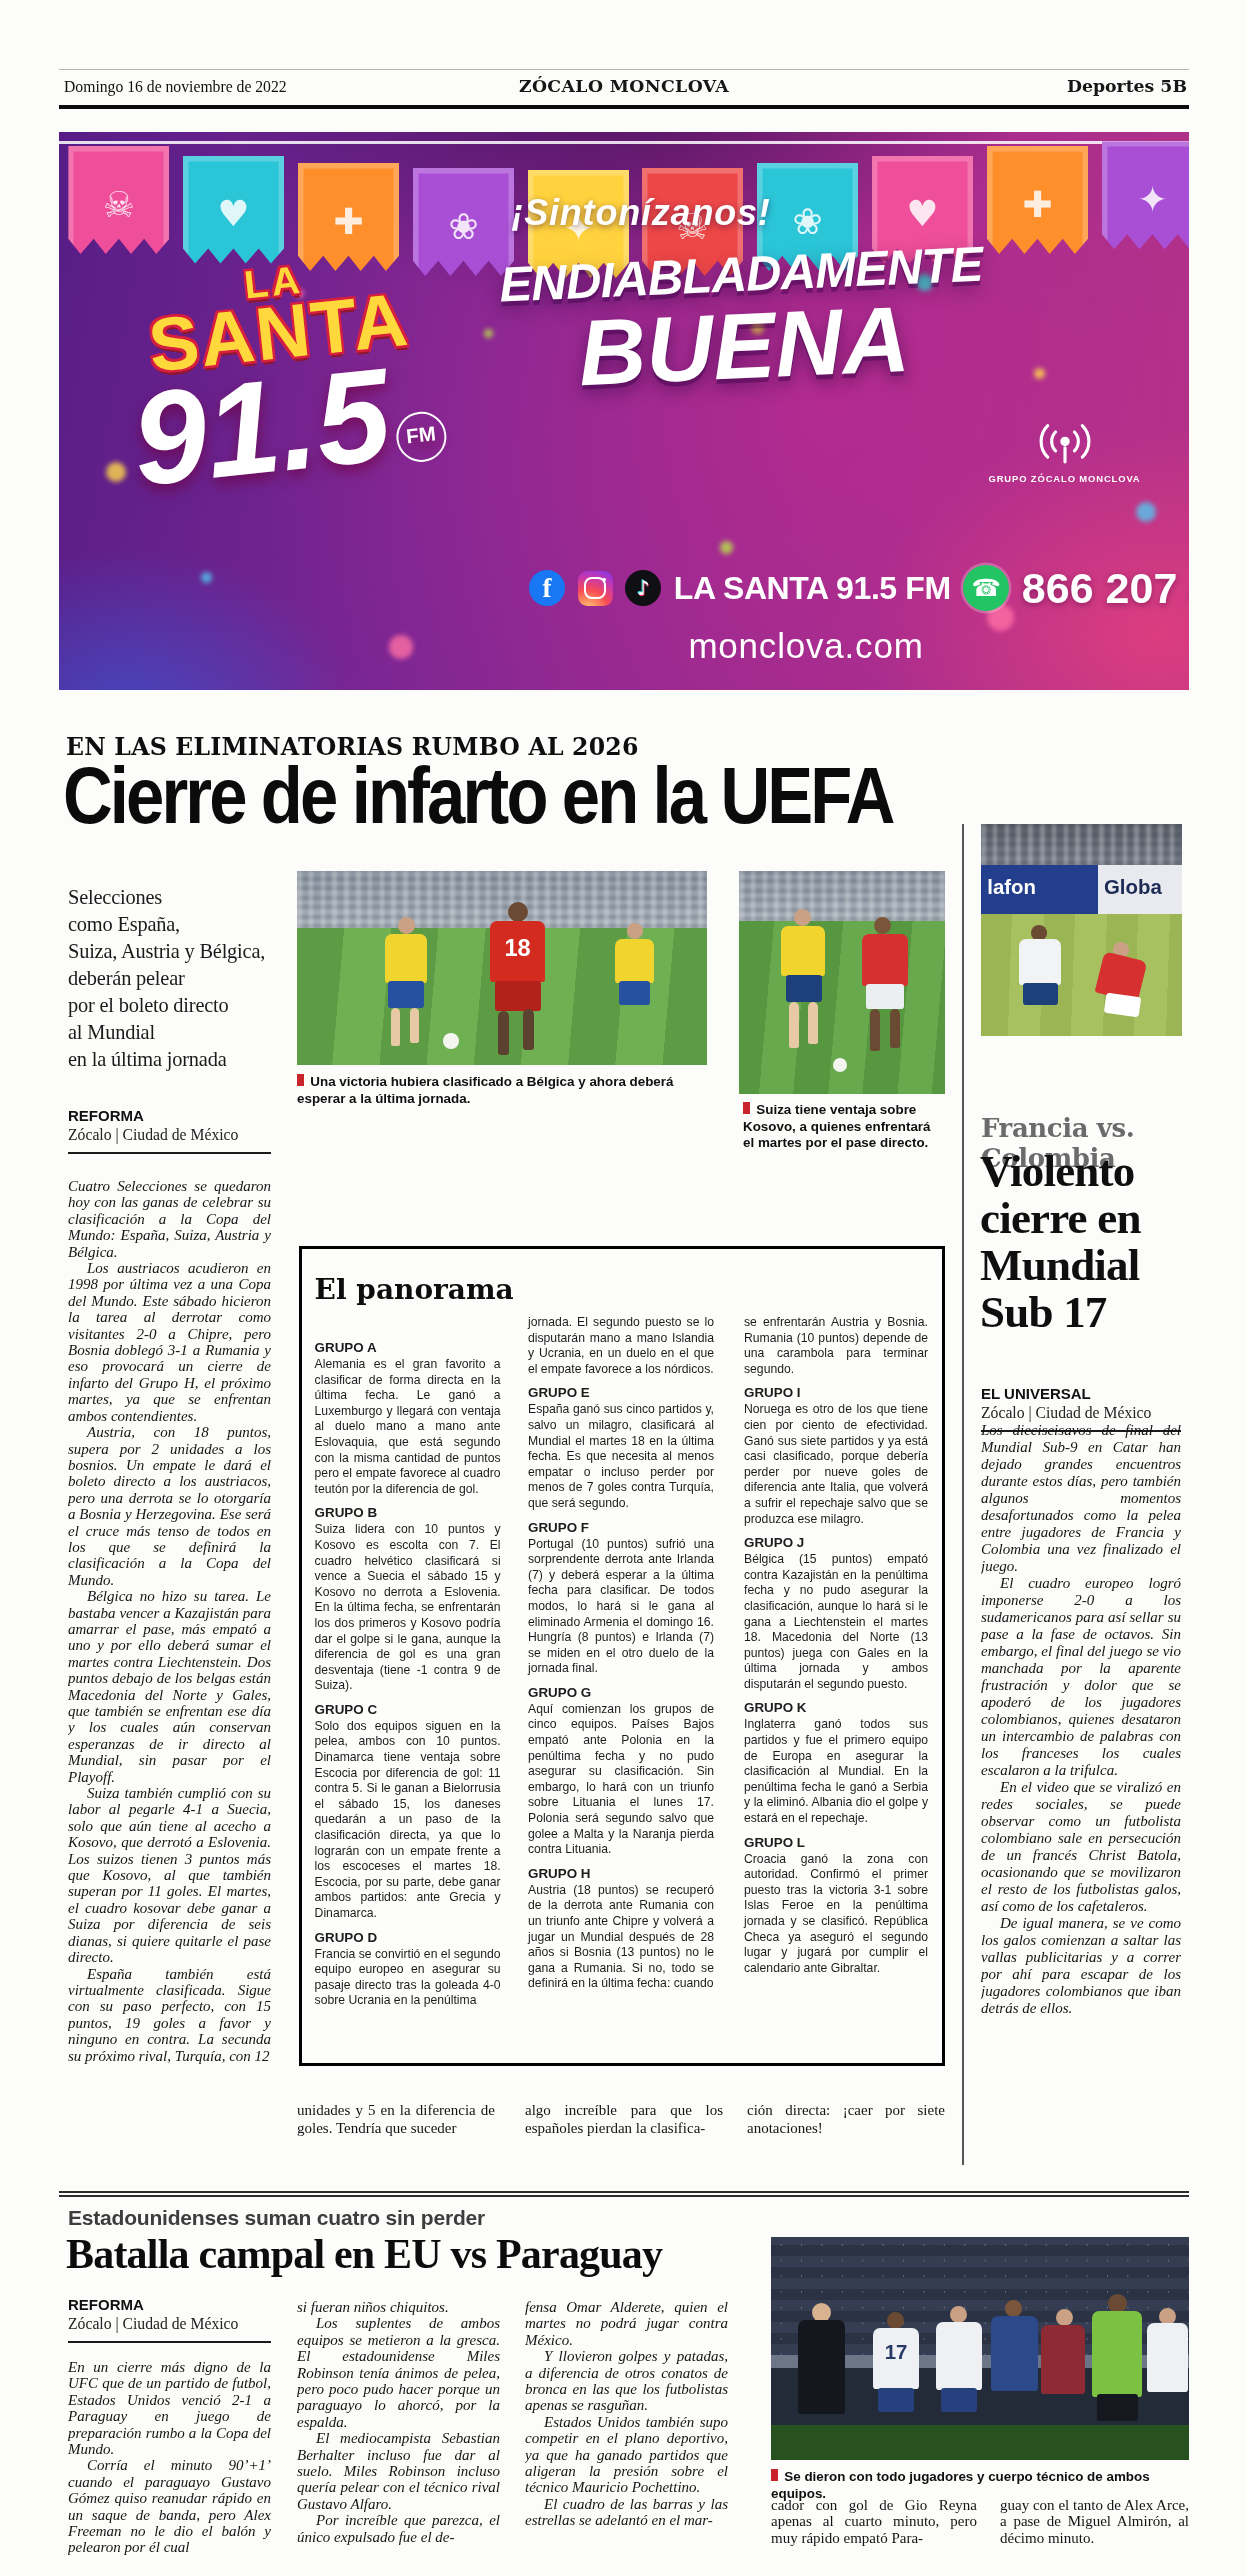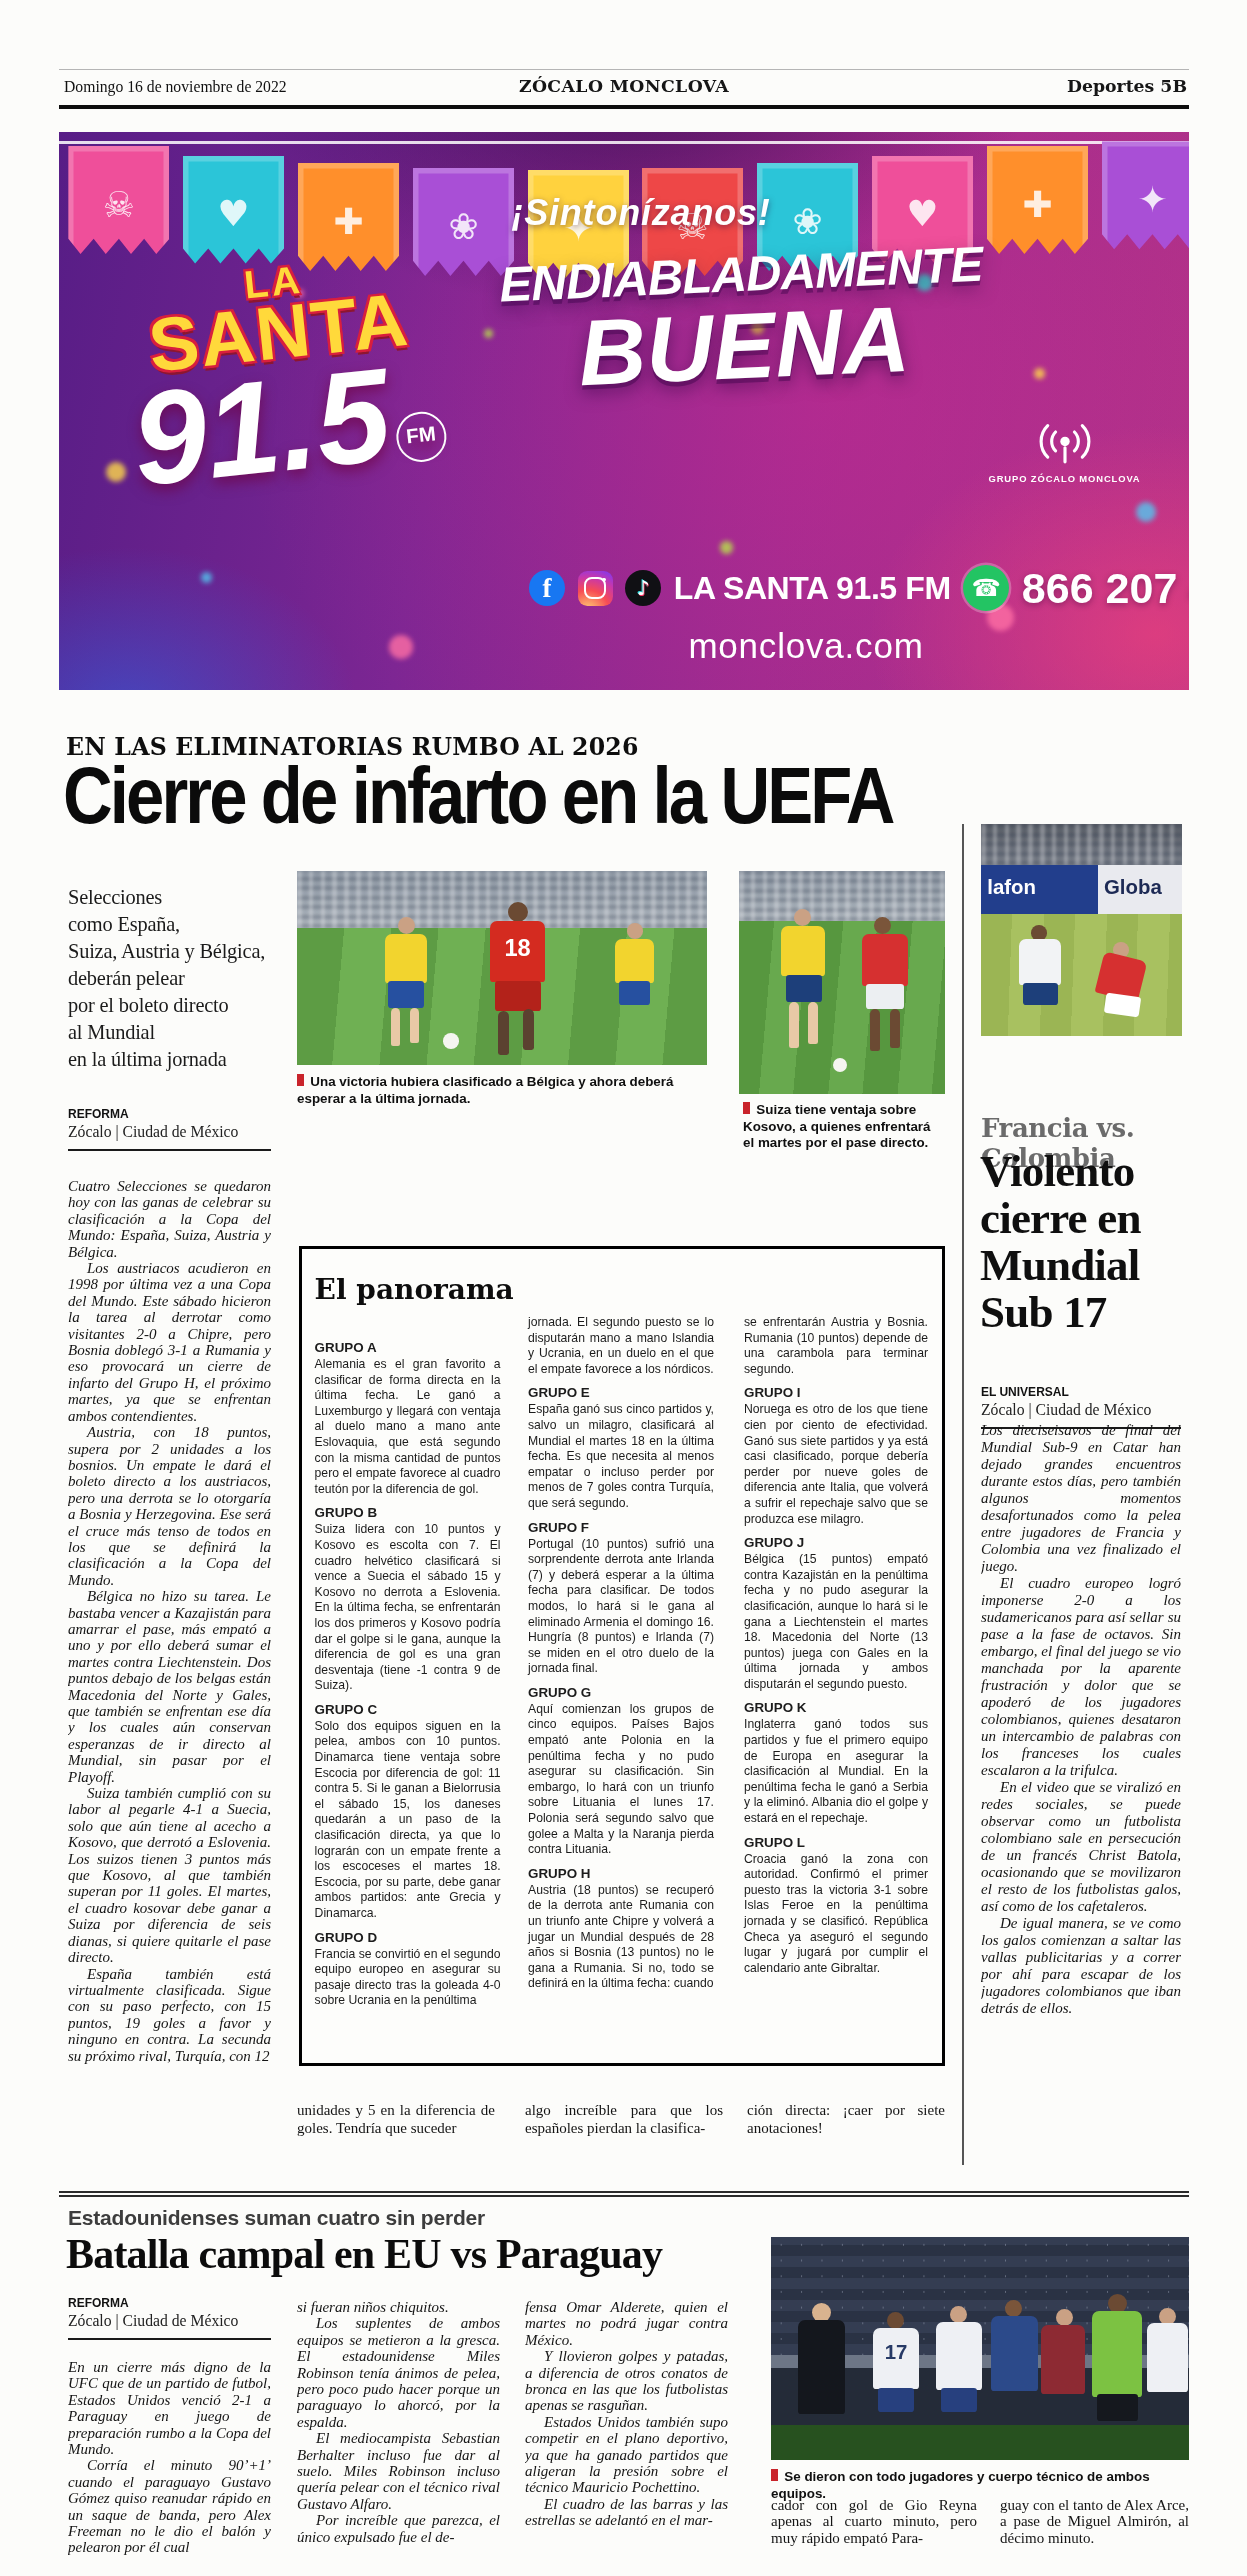--- a/index.html
+++ b/index.html
@@ -68,21 +68,21 @@
        letter-spacing:0.8px;}
 
   
   .kicker-main{position:absolute;left:66px;top:733px;font-family:"DejaVu Serif",serif;font-weight:bold;
        font-size:23.6px;letter-spacing:0.2px;color:#0e0e0e;}
   .headline-main{position:absolute;left:63px;top:755px;width:1022px;font-family:"Liberation Sans",sans-serif;
        font-weight:bold;font-size:74px;letter-spacing:-3.1px;line-height:1.02;color:#0b0b0b;
        transform:scale(.93,1.08);transform-origin:left top;white-space:nowrap;}
   .deck{position:absolute;left:68px;top:884px;width:236px;font-size:20.4px;line-height:27px;
        letter-spacing:-0.2px;color:#1b1b1b;white-space:pre-line;}
-  .byl-a{font-family:"Liberation Sans",sans-serif;font-weight:bold;font-size:12px;color:#111;}
+  .byl-a{font-family:"Liberation Sans",sans-serif;font-weight:bold;font-size:15px;color:#111;}
   .byl-p{font-size:15.7px;margin-top:2.4px;color:#222;}
   .byl-rule{margin-top:7.9px;height:1.6px;background:#1a1a1a;}
   .body-col{font-size:15px;line-height:16.4px;text-align:justify;color:#141414;}
   .body-col p{margin:0;font-style:italic;}
   .body-col p + p{text-indent:19px;}
 
   
   .photo{position:absolute;overflow:hidden;background:#7d7d7d;}
   .cap{position:absolute;font-family:"Liberation Sans",sans-serif;font-weight:bold;font-size:13.4px;
        line-height:16.5px;color:#101010;text-align:left;}

